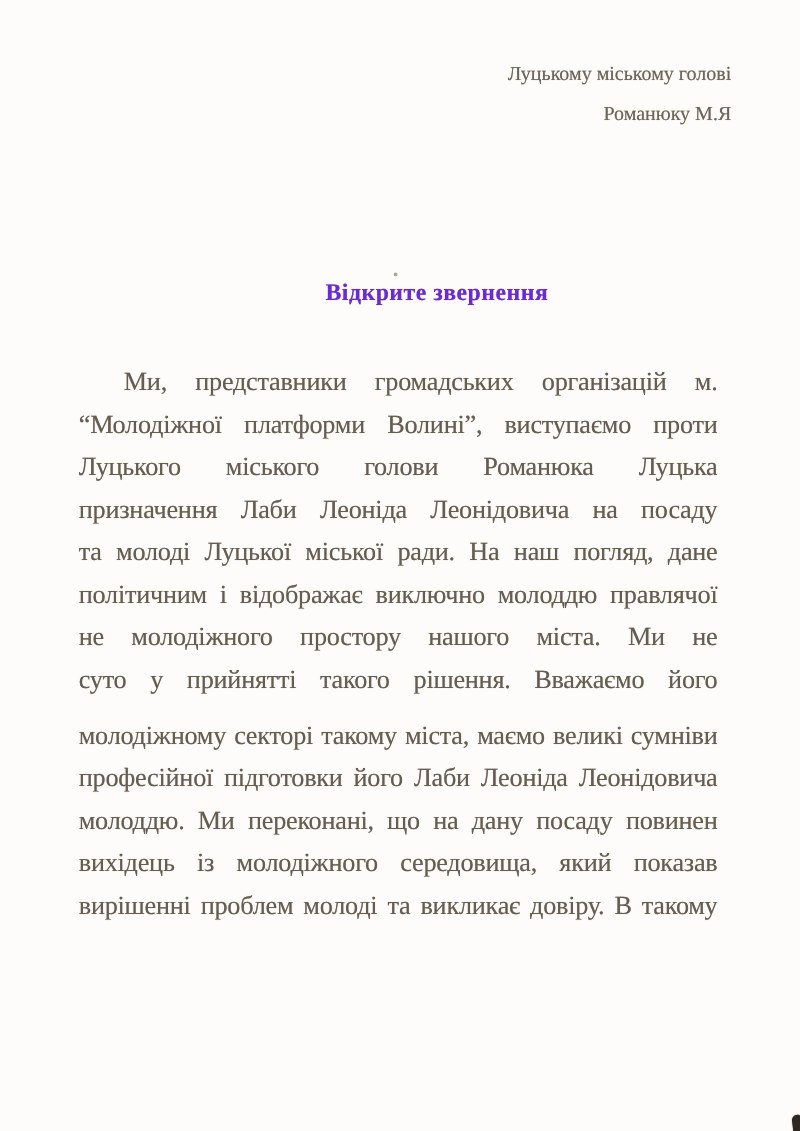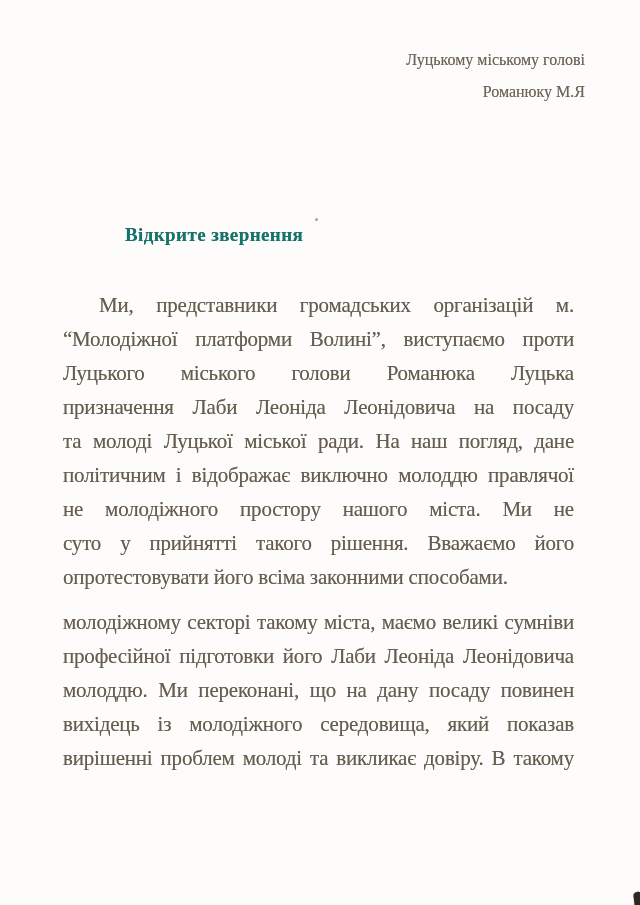--- a/index.html
+++ b/index.html
@@ -28,24 +28,25 @@
     text-shadow: 0 0 0.6px rgba(110, 101, 89, 0.65);
   }
   
   .doc-title {
     position: absolute;
     top: 224px;
     left: 63px;
     right: 66px;
     margin: 0;
     padding-left: 62px;
+    text-align: center;
     font-size: 19px;
     font-weight: bold;
     letter-spacing: 0.4px;
-    color: #0f766e;
+    color: #6d28d9;
     text-shadow: 0 0 0.6px rgba(75, 66, 54, 0.6);
   }
   
   .body-text {
     position: absolute;
     top: 288px;
     left: 63px;
     right: 66px;
     font-size: 21px;
     line-height: 34px;
@@ -100,21 +101,20 @@
   <div class="body-text">
     <div class="para">
       <div class="line first">Ми, представники громадських організацій м. Луцька, та члени</div>
       <div class="line">“Молодіжної платформи Волині”, виступаємо проти ганебного рішення</div>
       <div class="line">Луцького міського голови Романюка Луцька Ярославтвича про</div>
       <div class="line">призначення Лаби Леоніда Леонідовича на посаду начальника відділу сім’ї</div>
       <div class="line">та молоді Луцької міської ради. На наш погляд, дане рішення є суто</div>
       <div class="line">політичним і відображає виключно молоддю правлячої політичної сили, але</div>
       <div class="line">не молодіжного простору нашого міста. Ми не відкидаємо корупційні</div>
       <div class="line">суто у прийнятті такого рішення. Вважаємо його нелегітимним і будемо</div>
-      <div class="line last">опротестовувати його всіма законними способами.</div>
     </div>
     <div class="para">
       <div class="line">молодіжному секторі такому міста, маємо великі сумніви щодо</div>
       <div class="line">професійної підготовки його Лаби Леоніда Леонідовича до роботи із</div>
       <div class="line">молоддю. Ми переконані, що на дану посаду повинен бути призначений</div>
       <div class="line">вихідець із молодіжного середовища, який показав реальну роботу у</div>
       <div class="line">вирішенні проблем молоді та викликає довіру. В такому випадку буде</div>
     </div>
   </div>
 

